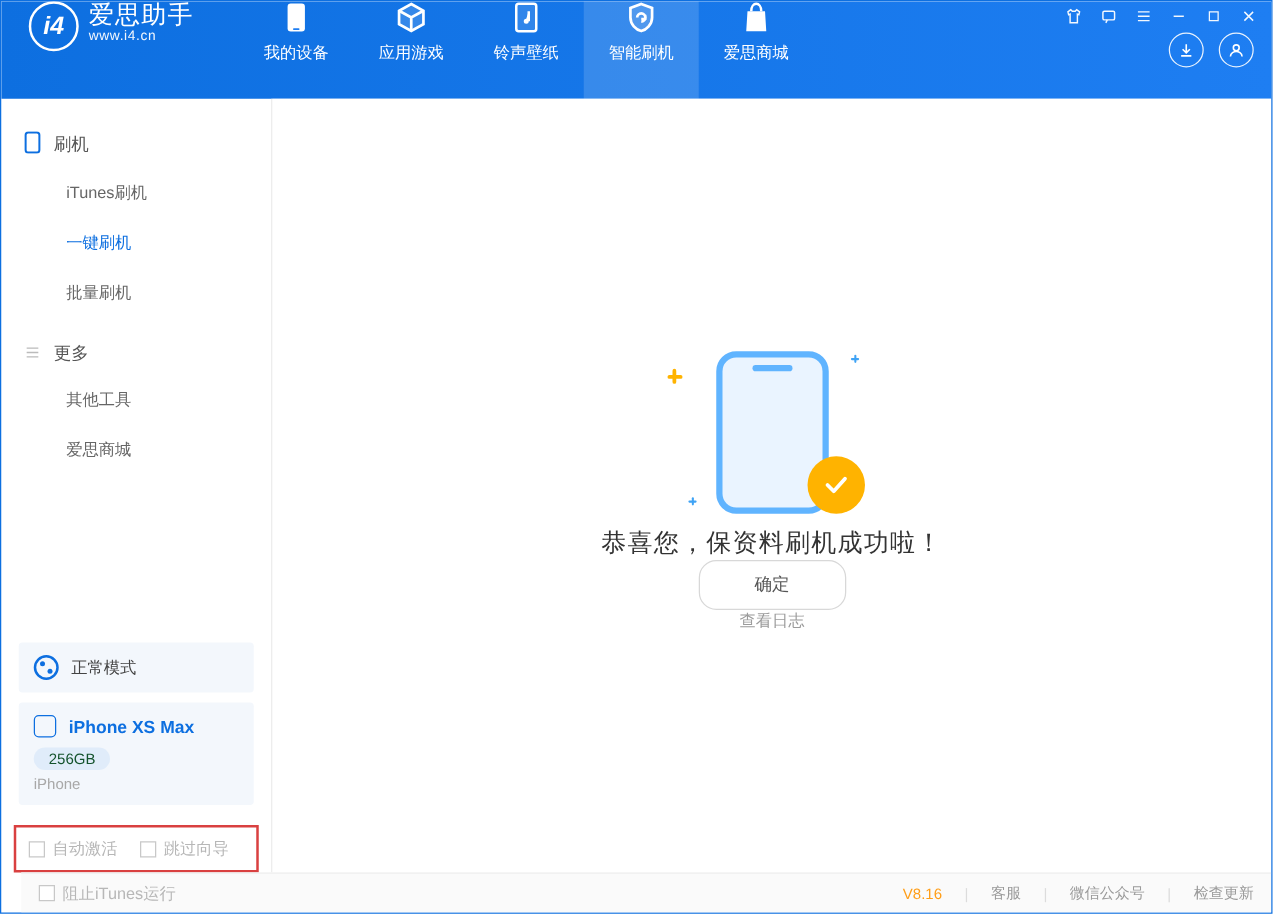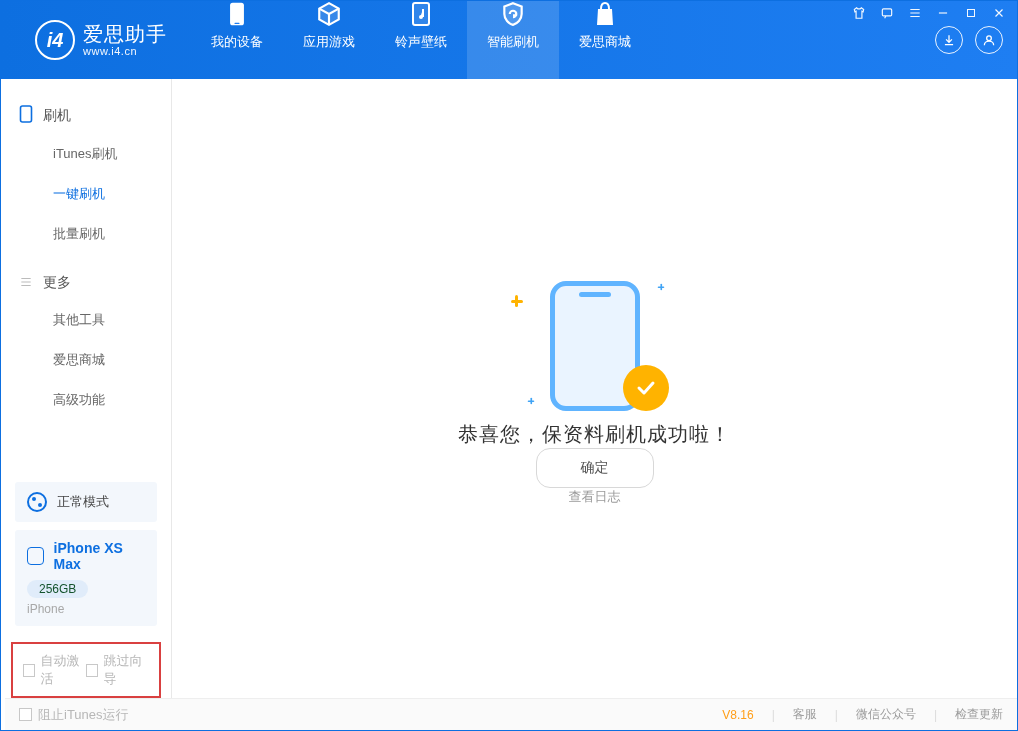--- a/index.html
+++ b/index.html
@@ -17,22 +17,22 @@
   
   .header {
     height: 78px;
     background: linear-gradient(90deg,#0d6fe0 0%,#1e7ef2 100%);
     display: flex;
     align-items: stretch;
     color: #fff;
     position: relative;
   }
   .logo-zone {
-    display:flex; align-items:center; gap:8px;
-    padding:0 20px 0 34px;
+    display:flex; gap:8px;
+    padding:0 20px 0 22px;
     min-width:190px;
   }
   .logo-icon {
     width:40px; height:40px; border-radius:50%;
     border:2.5px solid #fff; display:flex;
     align-items:center; justify-content:center;
     font-weight:bold; font-size:20px; font-style:italic;
   }
   .logo-text {
     display:flex; flex-direction:column; line-height:1.1;
@@ -62,21 +62,21 @@
     gap:12px; align-items:center;
   }
   .titlebar-controls span {
     width:16px; height:16px; display:flex; align-items:center;
     justify-content:center; cursor:pointer; color:#fff; opacity:.95;
   }
   
   .body-row { display:flex; position:absolute; top:78px; bottom:32px; left:0; right:0;}
   
   .sidebar {
-    width:171px; border-right:1px solid #e8e8e8;
+    width:217px; border-right:1px solid #e8e8e8;
     display:flex; flex-direction:column;
   }
   .side-scroll { flex:1; overflow:auto; padding-top:18px;}
   .side-group-header {
     display:flex; align-items:center; gap:10px;
     padding:8px 18px; color:#555; font-size:14px;
   }
   .side-group-header .hdr-icon { color:#0d6fe0;}
   .side-item {
     padding:11px 18px 11px 52px; color:#666; font-size:13px;
@@ -109,21 +109,21 @@
   }
   .dev-name { color:#0d6fe0; font-weight:600; font-size:14px;}
   .dev-badge {
     display:inline-block; background:#e0ecfa; color:#14532d;
     border-radius:11px; padding:2px 12px; font-size:12px;
     margin-top:2px;
   }
   .dev-sub { color:#a8a8a8; font-size:12px; margin-top:4px;}
   .side-checks {
     border:2px solid #d94040; padding:8px 10px;
-    display:flex; gap:0; margin:6px 10px 0;
+    display:flex; gap:18px; margin:6px 10px 0;
   }
   .chk { display:flex; align-items:center; gap:6px; color:#b7b7b7; font-size:13px;}
   .chk-box { width:13px; height:13px; border:1px solid #c8c8c8; background:#fff;}
   
   .main {
     flex:1; background:#fff; display:flex;
     flex-direction:column; align-items:center; justify-content:center;
   }
   .illus { position:relative; width:160px; height:150px;}
   .phone {
@@ -156,21 +156,21 @@
   .sp3::before,.sp3::after{ background:#3fa3f5;}
   .success-text { font-size:20px; color:#333; letter-spacing:1px;}
   .ok-btn {
     border:1px solid #d8d8d8; background:#fff; color:#555;
     padding:10px 44px; font-size:14px; cursor:pointer;
     border-radius:14px;
   }
   .log-link { color:#9b9b9b; font-size:13px; cursor:pointer;}
   
   .footer {
-    position:absolute; bottom:0; left:4px; right:0; height:32px;
+    position:absolute; bottom:0; left:16px; right:0; height:32px;
     border-top:1px solid #eee; background:#fafafa;
     display:flex; align-items:center; font-size:12px; color:#9b9b9b;
     padding:0 14px;
   }
   .footer .chk-box { border-color:#c8c8c8;}
   .footer-right { margin-left:auto; display:flex; align-items:center; gap:18px;}
   .footer-right .sep { color:#dcdcdc;}
   .ver { color:#ff9e18;}
   .link { cursor:pointer;}
 </style>
@@ -300,21 +300,20 @@
       <div class="side-item">批量刷机</div>
 
       <div class="side-group-header" style="margin-top:12px">
         <span class="hdr-icon" style="color:#bbb"><svg width="14" height="14" viewBox="0 0 24 24" stroke="#bbb" stroke-width="2">
               <path d="M4 6h16M4 12h16M4 18h16"></path>
             </svg></span>
         <span>更多</span>
       </div>
       <div class="side-item">其他工具</div>
       <div class="side-item">爱思商城</div>
-      <div class="side-item">高级功能</div>
     </div>
 
     <div class="side-mode-card">
       <div class="mode-icon"></div>
       <span>正常模式</span>
     </div>
     <div class="side-device-card">
       <div class="dev-row">
         <div class="dev-icon"></div>
         <span class="dev-name">iPhone XS Max</span>

